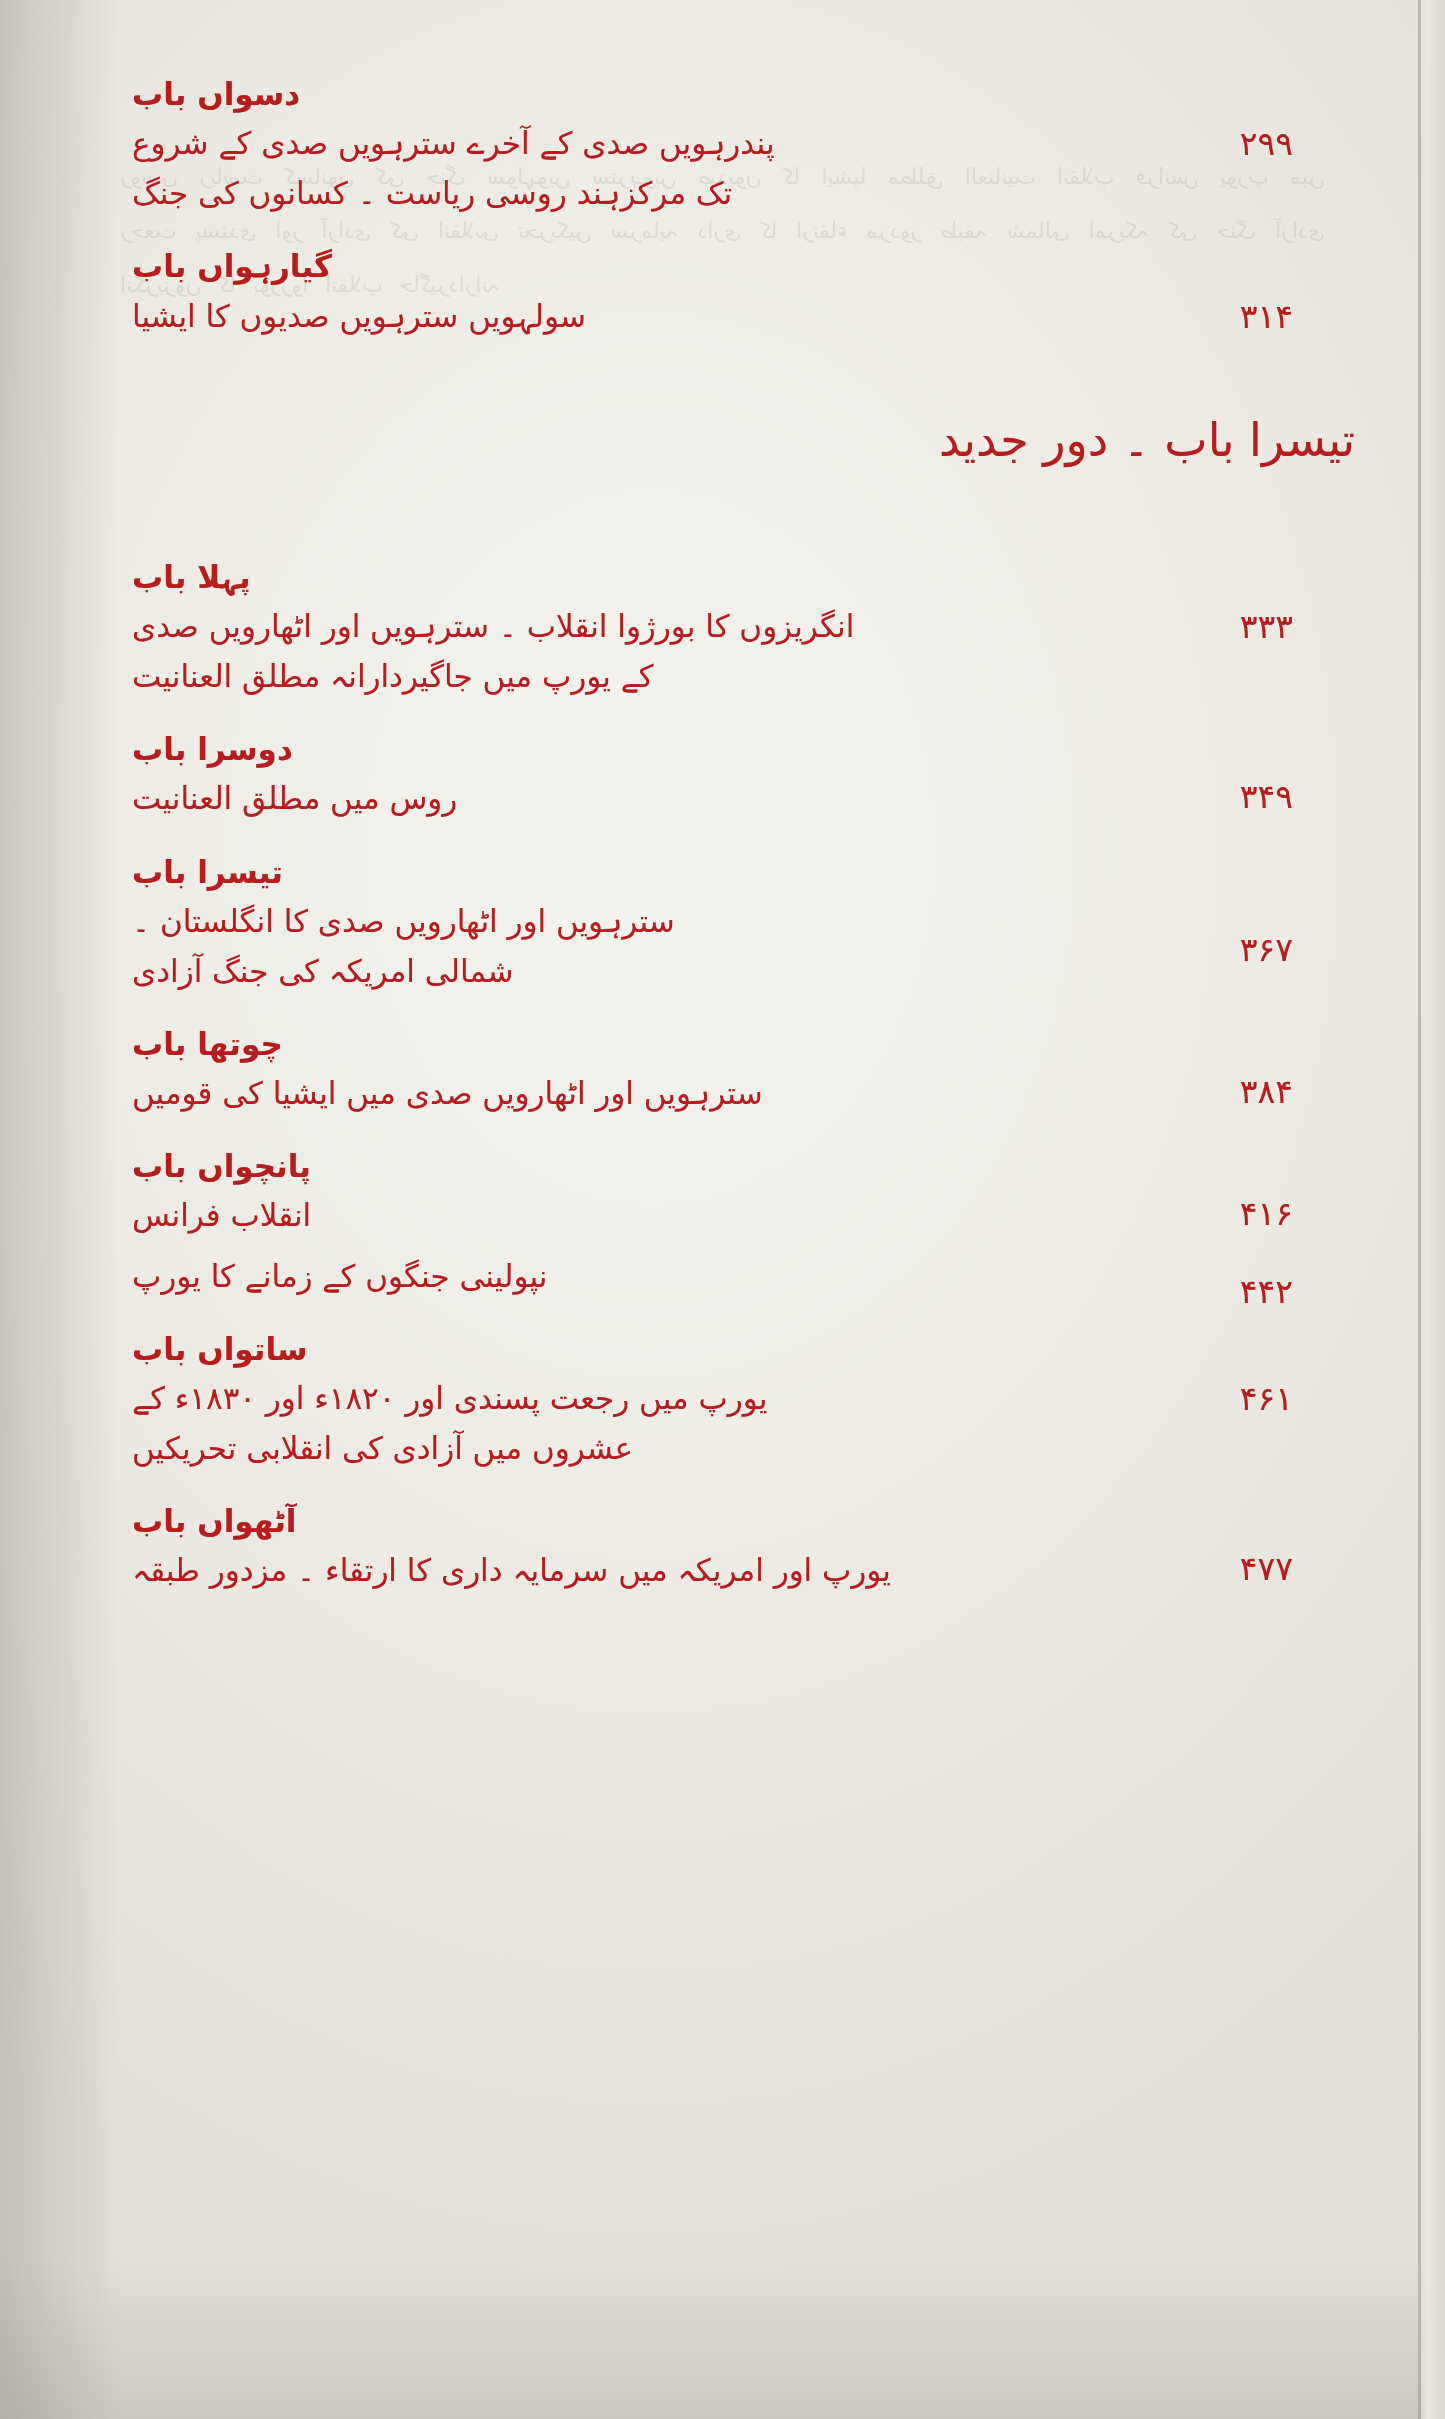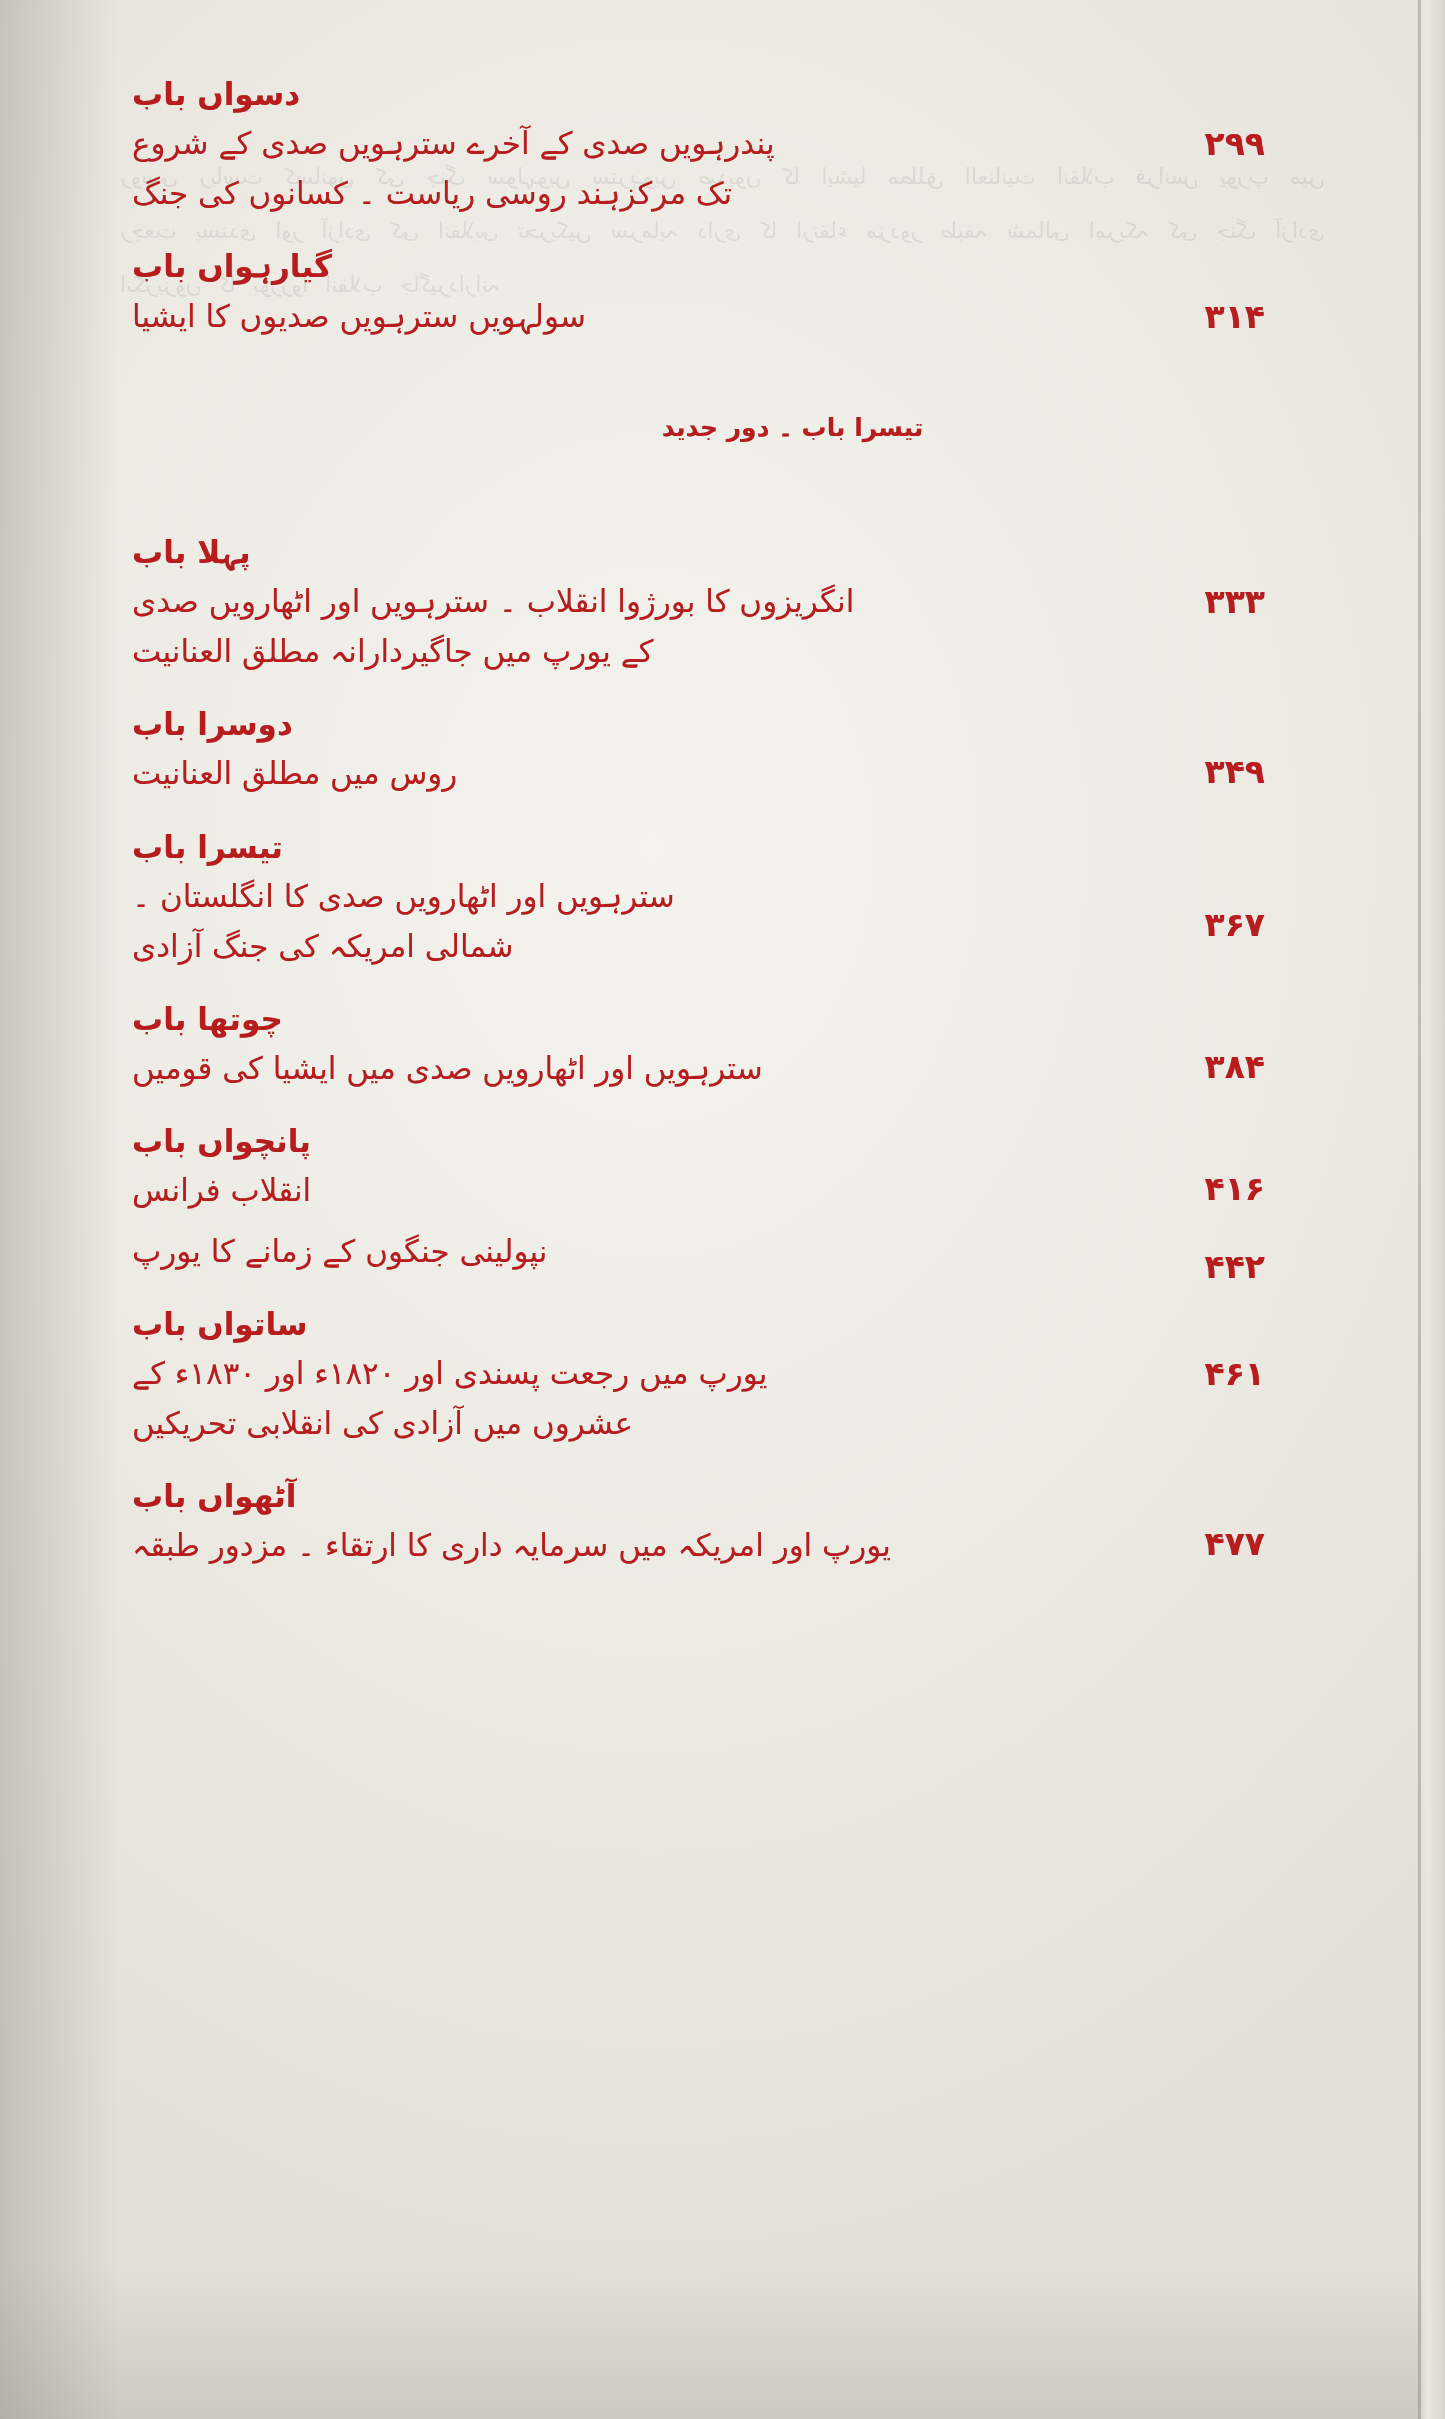--- a/index.html
+++ b/index.html
@@ -101,30 +101,30 @@
     line-height: 1.62;
     padding-left: 22px;
     padding-right: 220px;
     font-weight: 500;
   }
   .entry-text .ln {
     display: block;
   }
   .page-num {
     position: absolute;
-    right: 90px;
+    right: 62px;
     font-size: 33px;
-    font-weight: 700;
+    font-weight: 400;
     letter-spacing: 1px;
   }
 
   .section-heading {
-    text-align: center;
-    font-size: 25px;
-    font-weight: 700;
+    text-align: right;
+    font-size: 46px;
+    font-weight: 400;
     margin: 72px 0 86px 0;
     letter-spacing: 1px;
     padding-left: 120px;
   }
 
   .gap-sm { height: 14px; }
 
   
   .content { text-shadow: 0 0 0.6px rgba(0,0,0,0.25); }
 </style>

